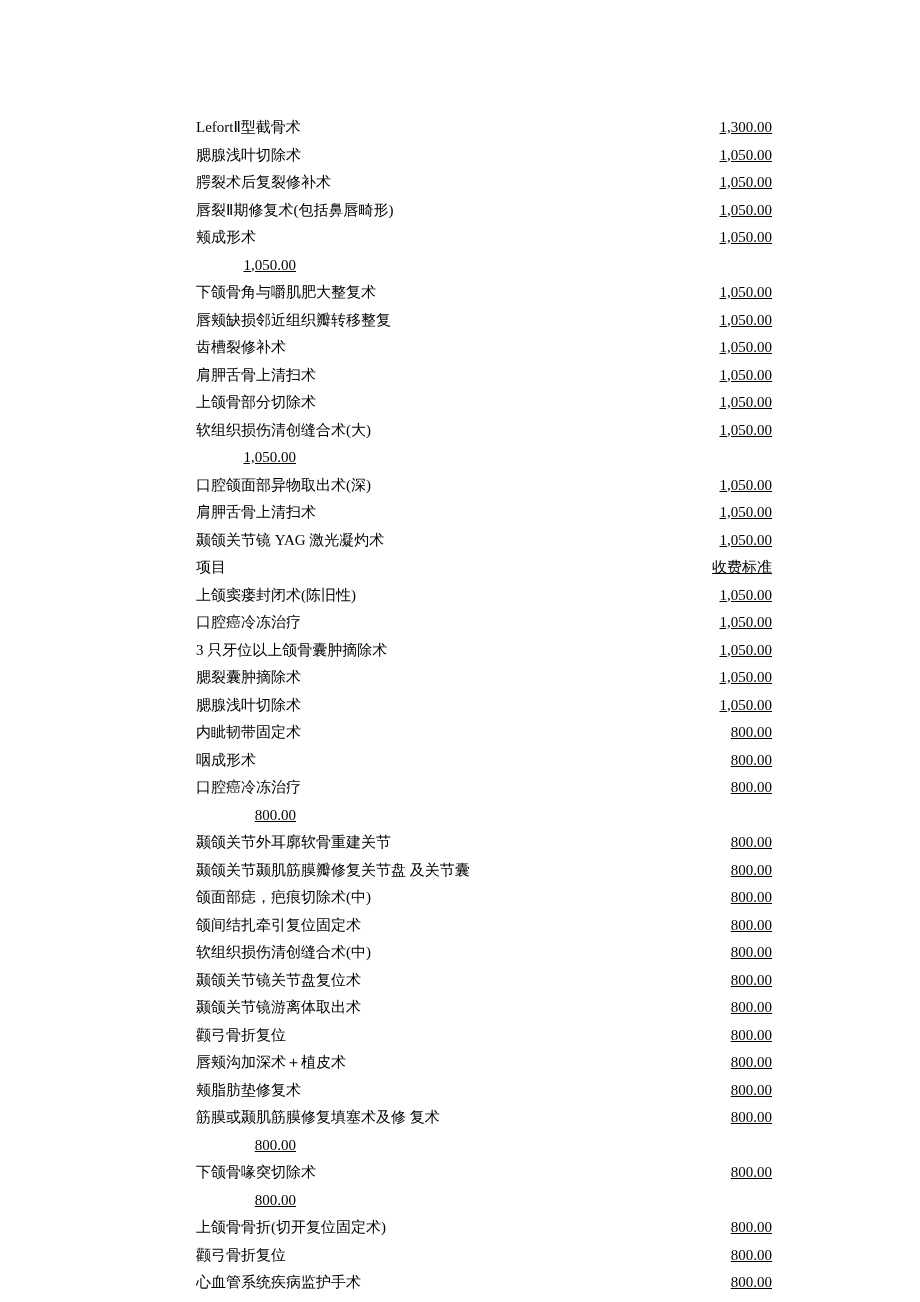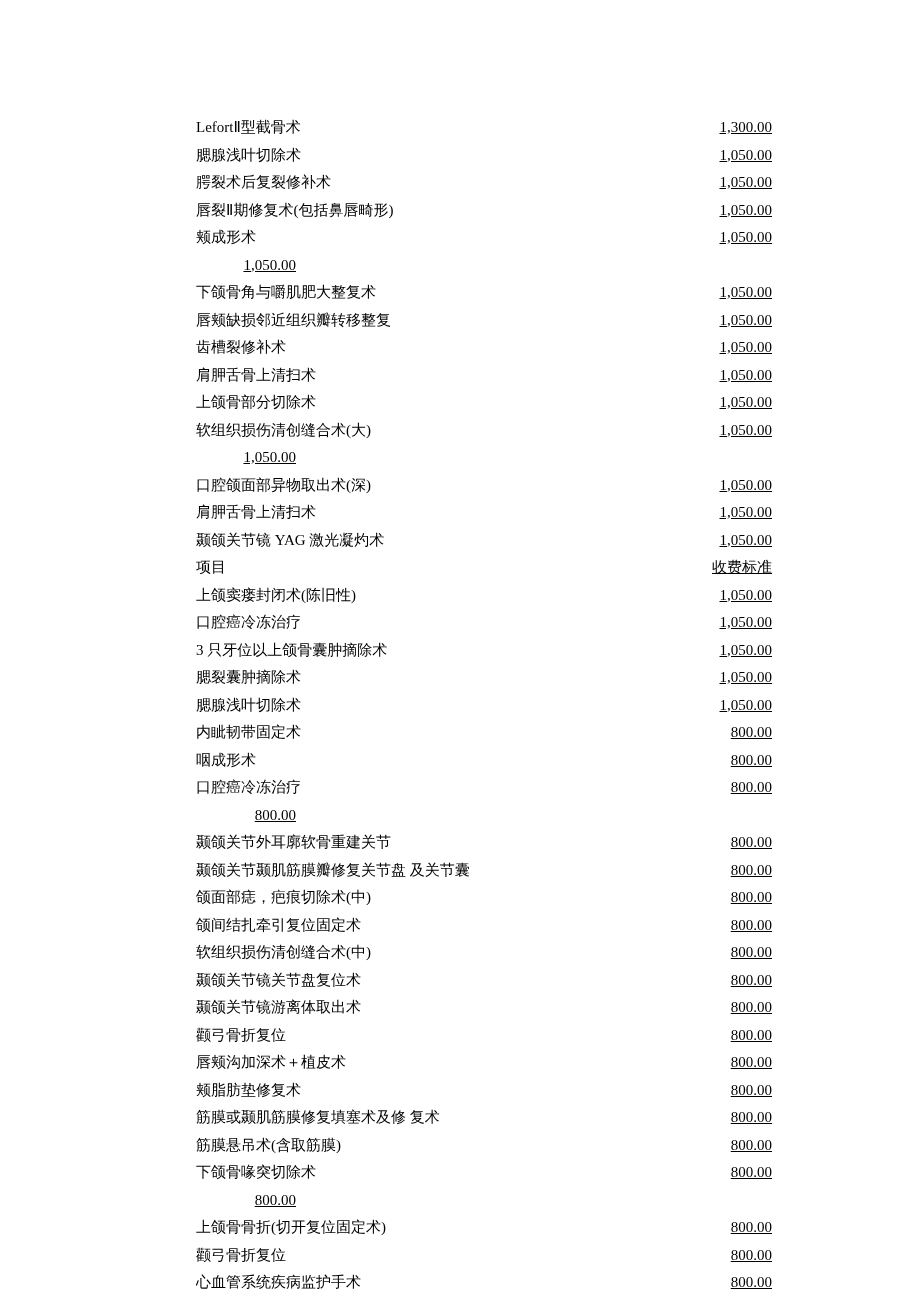--- a/index.html
+++ b/index.html
@@ -174,21 +174,20 @@
       </div>
       <div class="row">
         <div class="name">颊脂肪垫修复术</div>
         <div class="price">800.00</div>
       </div>
       <div class="row">
         <div class="name">筋膜或颞肌筋膜修复填塞术及修  复术</div>
         <div class="price">800.00</div>
       </div>
       <div class="row">
-        <div class="name">筋膜悬吊术(含取筋膜)</div>
         <div class="price">800.00</div>
       </div>
       <div class="row">
         <div class="name">下颌骨喙突切除术</div>
         <div class="price">800.00</div>
       </div>
       <div class="row">
         <div class="price">800.00</div>
       </div>
       <div class="row">

